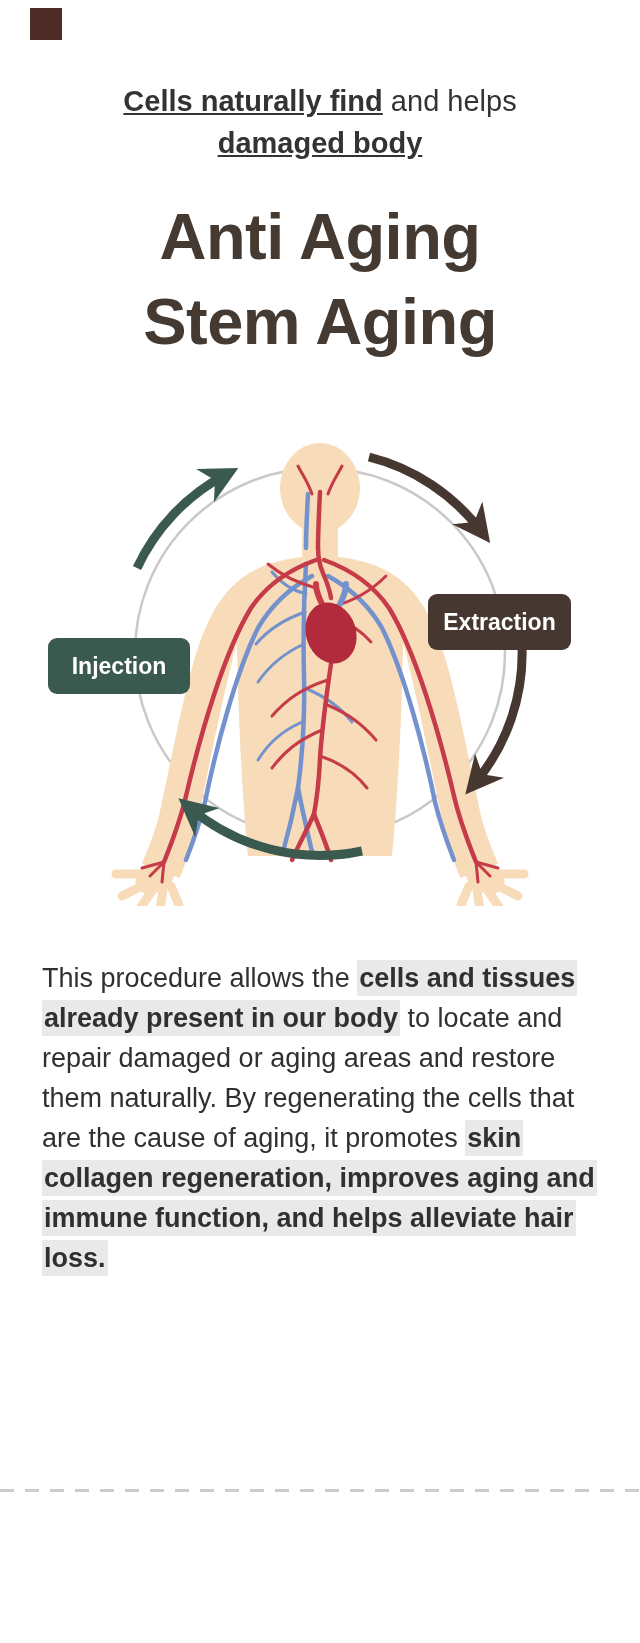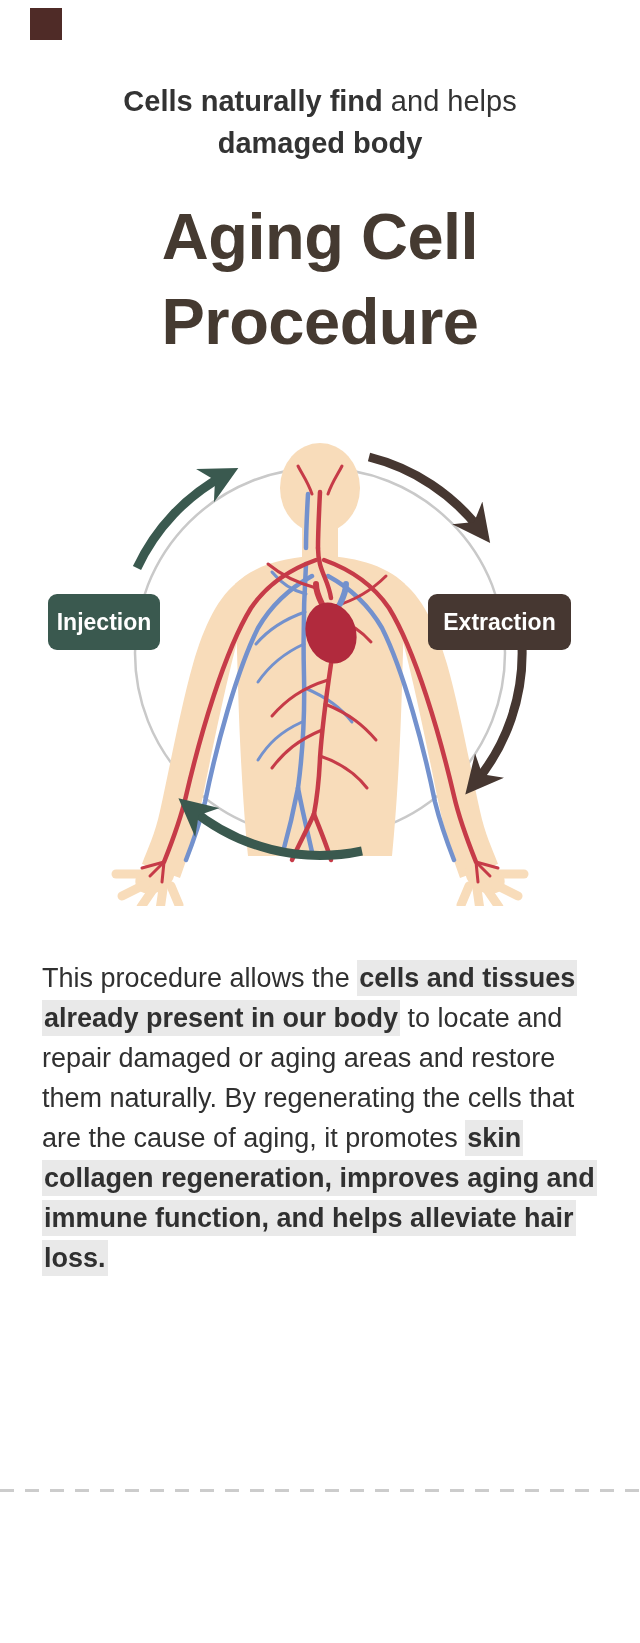--- a/index.html
+++ b/index.html
@@ -20,21 +20,21 @@
     background: var(--accent-square, #4f2b27);
   }
   .subtitle {
     padding-top: 80px;
     text-align: center;
     font-size: 29px;
     line-height: 42px;
     color: var(--subtitle-text, #333333);
     font-weight: 400;
   }
-  .subtitle .b { font-weight: 700; }
+  .subtitle .b { font-weight: 700; text-decoration: underline; }
   .title {
     margin-top: 30px;
     text-align: center;
     font-size: 65px;
     line-height: 85px;
     font-weight: 700;
     letter-spacing: -0.5px;
     color: var(--title-text, #453a31);
   }
   .illustration {
@@ -64,21 +64,21 @@
     top: 158px;
     height: 56px;
     border-radius: 9px;
     color: var(--badge-text, #ffffff);
     font-weight: 700;
     font-size: 23px;
     display: flex;
     align-items: center;
     justify-content: center;
   }
-  .badge-injection { left: 48px; width: 112px; background: var(--injection, #3a594f); }
+  .badge-injection { left: 48px; width: 142px; background: var(--injection, #3a594f); margin-top: 44px; }
   .badge-extraction { left: 428px; width: 143px; background: var(--extraction, #463731); }
   .body-text {
     margin-top: 52px;
     padding: 0 42px;
     text-align: left;
     font-size: 27px;
     line-height: 40px;
     color: var(--body-text, #303030);
   }
   .body-text .b { font-weight: 700; }
@@ -99,22 +99,22 @@
 </head>
 <body>
 
 <div class="page">
 
   <div class="accent-square"></div>
 
   <p class="subtitle"><span class="b">Cells naturally find</span><span> and helps</span><br><span class="b">damaged body</span></p>
 
   <h1 class="title">
-      <div>Aging Cell</div>
-      <div>Procedure</div>
+      <div>Anti Aging</div>
+      <div>Stem Aging</div>
     </h1>
 
   <div class="illustration">
     <svg class="diagram-svg" viewBox="0 0 640 470" xmlns="http://www.w3.org/2000/svg">
       <defs>
         <marker id="ah-teal" viewBox="0 0 10 10" refX="6" refY="5" markerWidth="4.2" markerHeight="4.2" orient="auto">
           <path d="M0 0 L10 5 L0 10 L3 5 Z" class="mk-teal"></path>
         </marker>
         <marker id="ah-brown" viewBox="0 0 10 10" refX="6" refY="5" markerWidth="4.2" markerHeight="4.2" orient="auto">
           <path d="M0 0 L10 5 L0 10 L3 5 Z" class="mk-brown"></path>

